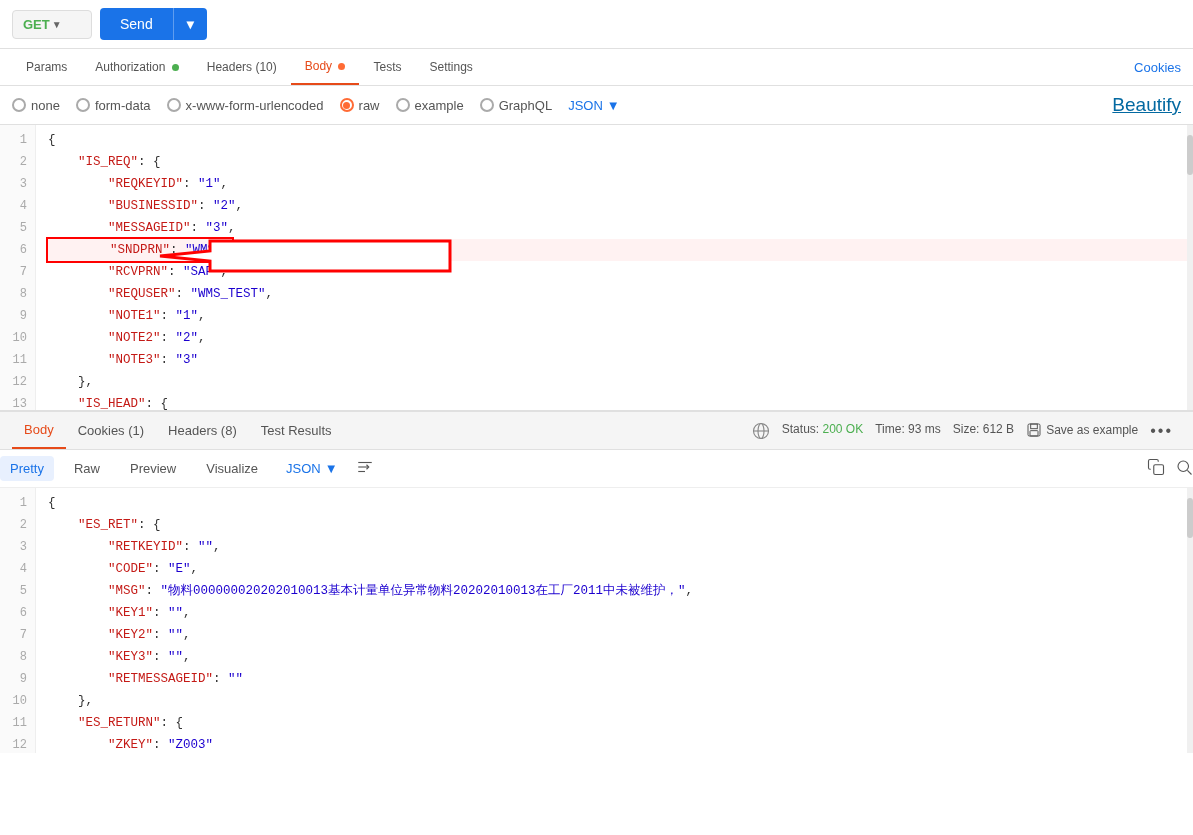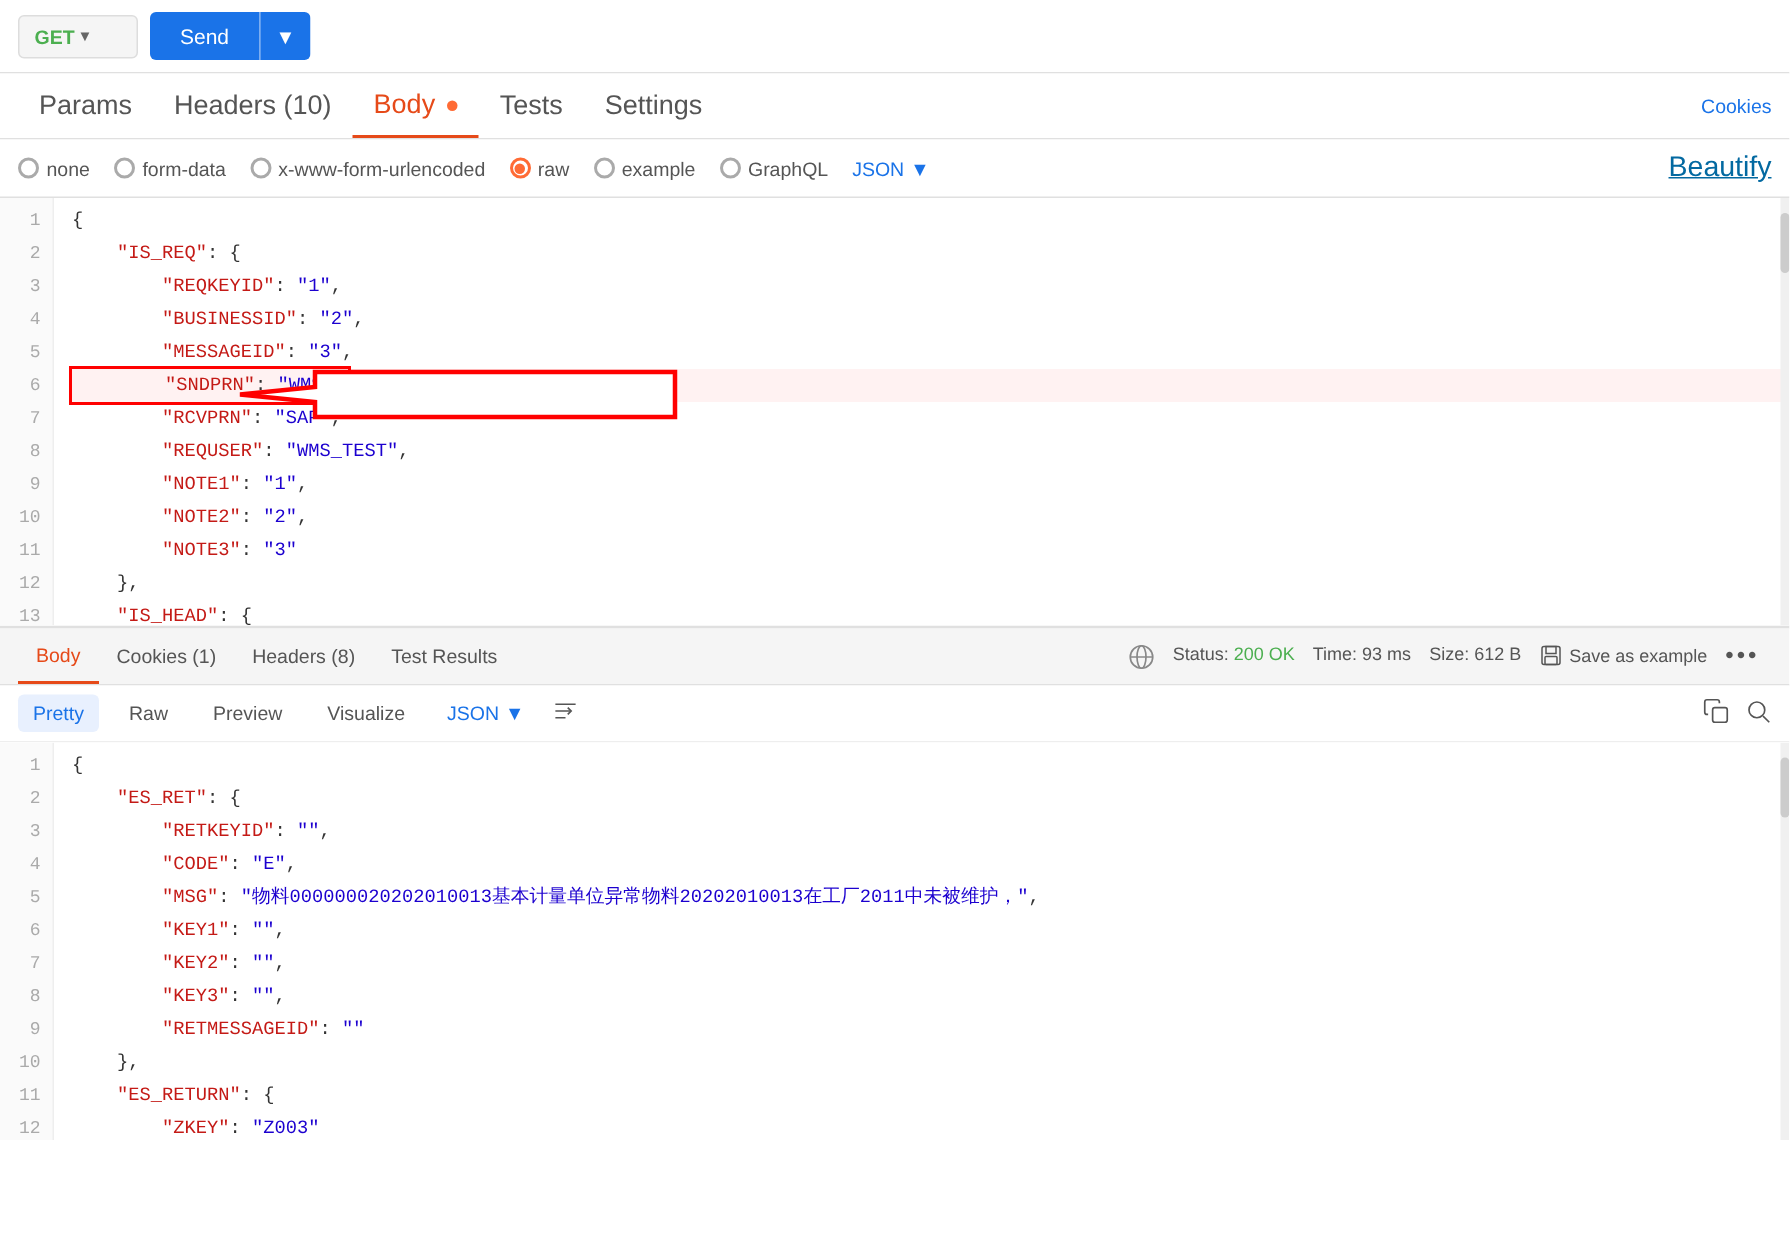--- a/index.html
+++ b/index.html
@@ -9,21 +9,21 @@
     .top-bar { display: flex; align-items: center; padding: 8px 12px; background: #fff; border-bottom: 1px solid #e0e0e0; gap: 8px; }
     .method-select { display: flex; align-items: center; background: #f5f5f5; border: 1px solid #ddd; border-radius: 4px; padding: 6px 10px; gap: 2px; cursor: pointer; font-weight: 600; color: #4caf50; min-width: 80px; }
     .method-select .chevron { color: #666; font-size: 10px; }
     .url-input { flex: 1; border: 1px solid #ddd; border-radius: 4px; padding: 7px 12px; font-size: 13px; color: #333; outline: none; }
     .send-btn-wrapper { display: flex; align-items: stretch; }
     .send-btn { background: #1a73e8; color: #fff; border: none; border-radius: 4px 0 0 4px; padding: 8px 20px; font-size: 14px; font-weight: 500; cursor: pointer; }
     .send-btn-arrow { background: #1a73e8; color: #fff; border: none; border-left: 1px solid rgba(255,255,255,0.3); border-radius: 0 4px 4px 0; padding: 8px 10px; cursor: pointer; }
 
     
     .tabs-row { display: flex; align-items: center; padding: 0 12px; border-bottom: 1px solid #e0e0e0; background: #fff; }
-    .tab-item { padding: 10px 14px; cursor: pointer; color: #555; font-size: 18px; position: relative; white-space: nowrap; }
+    .tab-item { padding: 10px 14px; cursor: pointer; color: #555; font-size: 12px; position: relative; white-space: nowrap; }
     .tab-item.active { color: #e64a19; border-bottom: 2px solid #e64a19; font-weight: 500; }
     .tab-dot { display: inline-block; width: 7px; height: 7px; border-radius: 50%; margin-left: 3px; vertical-align: middle; }
     .tab-dot.green { background: #4caf50; }
     .tab-dot.orange { background: #ff6b35; }
     .cookies-link { margin-left: auto; color: #1a73e8; cursor: pointer; }
 
     
     .body-type-row { display: flex; align-items: center; padding: 8px 12px; gap: 16px; border-bottom: 1px solid #e0e0e0; background: #fff; }
     .radio-option { display: flex; align-items: center; gap: 5px; cursor: pointer; color: #555; }
     .radio-circle { width: 14px; height: 14px; border-radius: 50%; border: 2px solid #aaa; display: flex; align-items: center; justify-content: center; }
@@ -45,21 +45,21 @@
     
     .response-divider { background: #f5f5f5; border-top: 2px solid #e0e0e0; border-bottom: 1px solid #e0e0e0; }
     .response-tabs-row { display: flex; align-items: center; padding: 0 12px; background: #f5f5f5; }
     .response-tab { padding: 10px 12px; cursor: pointer; color: #555; font-size: 13px; }
     .response-tab.active { color: #e64a19; border-bottom: 2px solid #e64a19; }
     .response-status { margin-left: auto; display: flex; align-items: flex-start; gap: 12px; color: #555; font-size: 12px; padding-right: 8px; }
     .save-example { color: #555; cursor: pointer; display: flex; align-items: center; gap: 4px; }
     .more-btn { cursor: pointer; color: #555; font-size: 16px; letter-spacing: 2px; }
 
     
-    .response-format-row { display: flex; align-items: center; padding: 6px 12px; gap: 10px; background: #fff; border-bottom: 1px solid #eee; }
+    .response-format-row { display: flex; align-items: center; padding: 6px 0; gap: 10px; background: #fff; border-bottom: 1px solid #eee; }
     .format-tab { padding: 5px 10px; cursor: pointer; color: #555; font-size: 13px; border-radius: 4px; }
     .format-tab.active { background: #e8f0fe; color: #1a73e8; font-weight: 500; }
     .wrap-icon { margin-left: 8px; cursor: pointer; color: #555; }
     .copy-icon { margin-left: auto; cursor: pointer; color: #555; }
     .search-icon-btn { cursor: pointer; color: #555; }
 
     
     .response-code-area { display: flex; height: 265px; overflow: hidden; background: #fff; }
   </style>
 </head>
@@ -71,20 +71,24 @@
     <span class="chevron">▼</span>
   </div>
   <div class="send-btn-wrapper">
     <button class="send-btn">Send</button>
     <button class="send-btn-arrow">▼</button>
   </div>
 </div>
 
 <div class="tabs-row">
   <div class="tab-item"><span>Params</span></div>
+  <div class="tab-item">
+    <span>Authorization</span>
+    <span class="tab-dot green"></span>
+  </div>
   <div class="tab-item"><span>Headers (10)</span></div>
   <div class="tab-item active">
     <span>Body</span>
     <span class="tab-dot orange"></span>
   </div>
   <div class="tab-item"><span>Tests</span></div>
   <div class="tab-item"><span>Settings</span></div>
   <div class="cookies-link">Cookies</div>
 </div>
 

